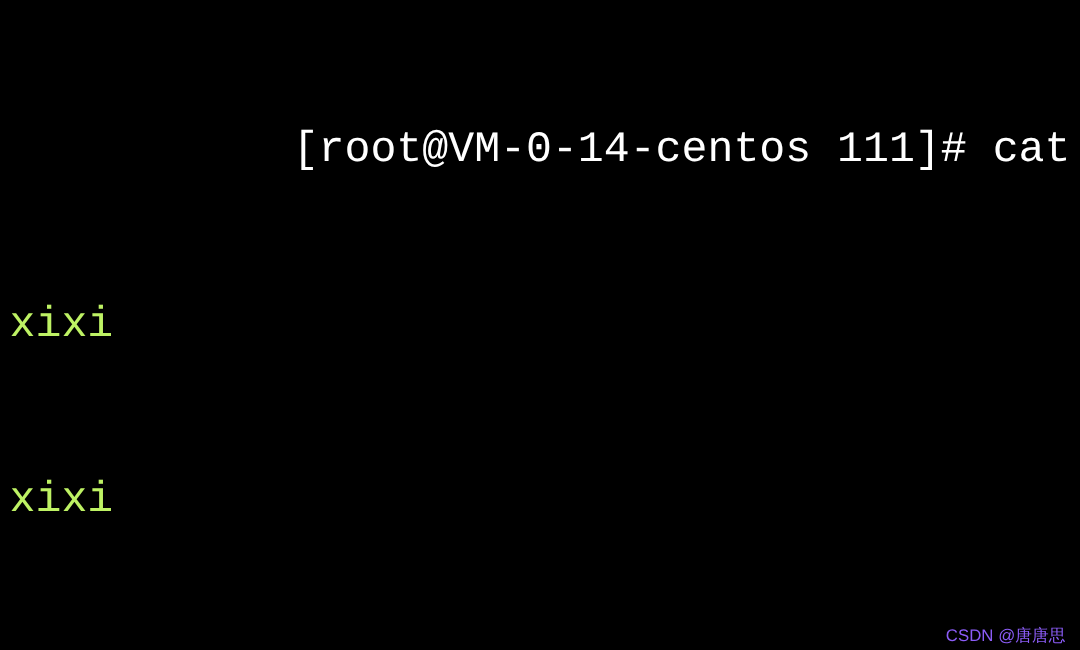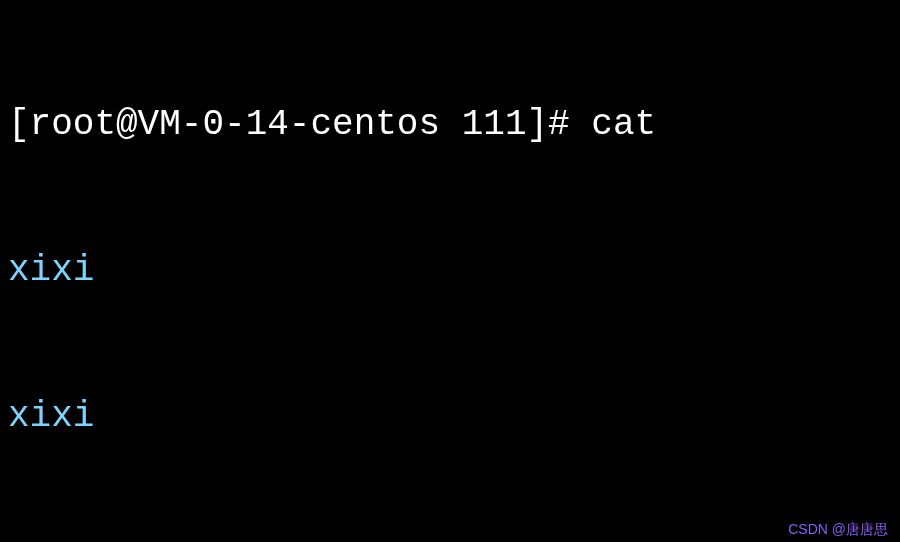--- a/index.html
+++ b/index.html
@@ -17,23 +17,24 @@
       color: #ffffff;
       padding: 4px 8px;
       position: relative;
       overflow: hidden;
     }
     .terminal {
       white-space: pre;
     }
     .prompt-line {
       color: #ffffff;
+      text-align: right;
     }
     .output-line {
-      color: #7dd3fc;
+      color: #bef264;
     }
     .watermark {
       position: absolute;
       bottom: 6px;
       right: 12px;
       font-size: 14px;
       color: #8b5cf6;
       font-family: Arial, sans-serif;
       line-height: 1;
     }

